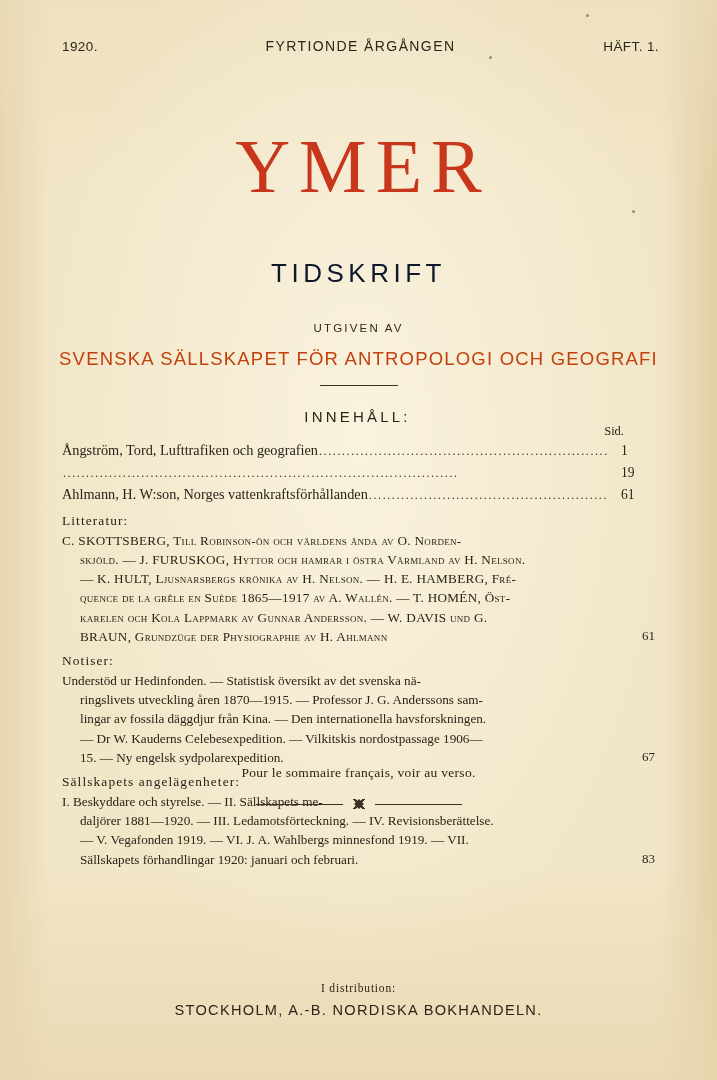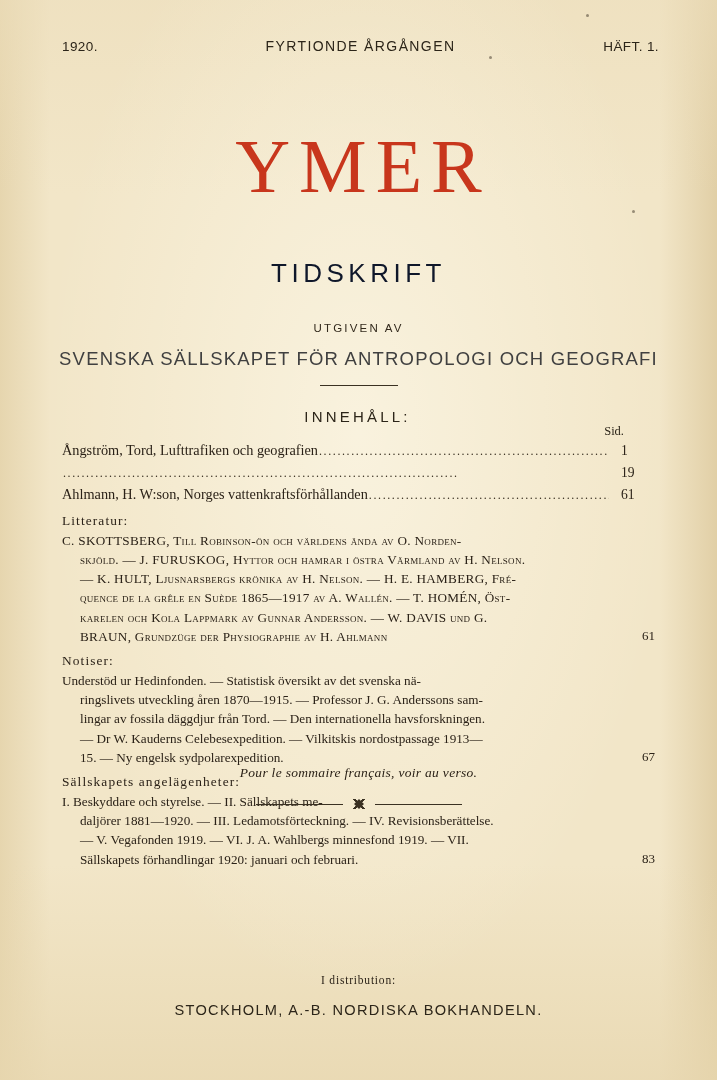--- a/index.html
+++ b/index.html
@@ -87,21 +87,21 @@
     color: #32291c;
   }
   .society {
     position: absolute;
     top: 348px;
     left: 0; right: 0;
     text-align: center;
     font-family: "Liberation Sans", sans-serif;
     font-size: 18.5px;
     letter-spacing: 1.2px;
-    color: #404040;
+    color: #c2410c;
     white-space: nowrap;
   }
   .rule-short {
     position: absolute;
     top: 385px;
     left: 50%;
     transform: translateX(-50%);
     width: 78px;
     height: 1px;
     background: #3a3122;
@@ -192,21 +192,20 @@
     letter-spacing: 1.1px;
   }
 
   .sommaire {
     position: absolute;
     top: 765px;
     left: 0; right: 0;
     text-align: center;
     font-size: 13.5px;
     letter-spacing: 0.3px;
-    font-style: italic;
   }
 
   .ornament {
     position: absolute;
     top: 795px;
     left: 50%;
     transform: translateX(-50%);
     width: 206px;
     height: 18px;
     display: flex;
@@ -239,21 +238,21 @@
   .imprint {
     position: absolute;
     bottom: 62px;
     left: 0; right: 0;
     text-align: center;
   }
   .imprint .dist {
     font-family: "Liberation Serif", serif;
     font-size: 11.5px;
     letter-spacing: 0.8px;
-    margin-bottom: 16px;
+    margin-bottom: 8px;
   }
   .imprint .pub {
     font-family: "Liberation Sans", sans-serif;
     font-size: 14.6px;
     letter-spacing: 1.3px;
     color: #2c2519;
   }
   .edge-mark {
     position: absolute;
     width: 3px;
@@ -316,22 +315,22 @@
         <span class="ind sc">BRAUN, Grundzüge der Physiographie av H. Ahlmann</span>
       </span>
       <span class="pgnum">61</span>
     </div>
 
     <div class="toc-block">
       <span class="lead spaced">Notiser:</span>
       <span class="body">
         <span>Understöd ur Hedinfonden. — Statistisk översikt av det svenska nä-</span>
         <span class="ind">ringslivets utveckling åren 1870—1915. — Professor J. G. Anderssons sam-</span>
-        <span class="ind">lingar av fossila däggdjur från Tord. — Den internationella havsforskningen.</span>
-        <span class="ind">— Dr W. Kauderns Celebesexpedition. — Vilkitskis nordostpassage 1913—</span>
+        <span class="ind">lingar av fossila däggdjur från Kina. — Den internationella havsforskningen.</span>
+        <span class="ind">— Dr W. Kauderns Celebesexpedition. — Vilkitskis nordostpassage 1906—</span>
         <span class="ind">15. — Ny engelsk sydpolarexpedition.</span>
       </span>
       <span class="pgnum">67</span>
     </div>
 
     <div class="toc-block">
       <span class="lead spaced">Sällskapets angelägenheter:</span>
       <span class="body">
         <span>I. Beskyddare och styrelse. — II. Sällskapets me-</span>
         <span class="ind">daljörer 1881—1920. — III. Ledamotsförteckning. — IV. Revisionsberättelse.</span>

